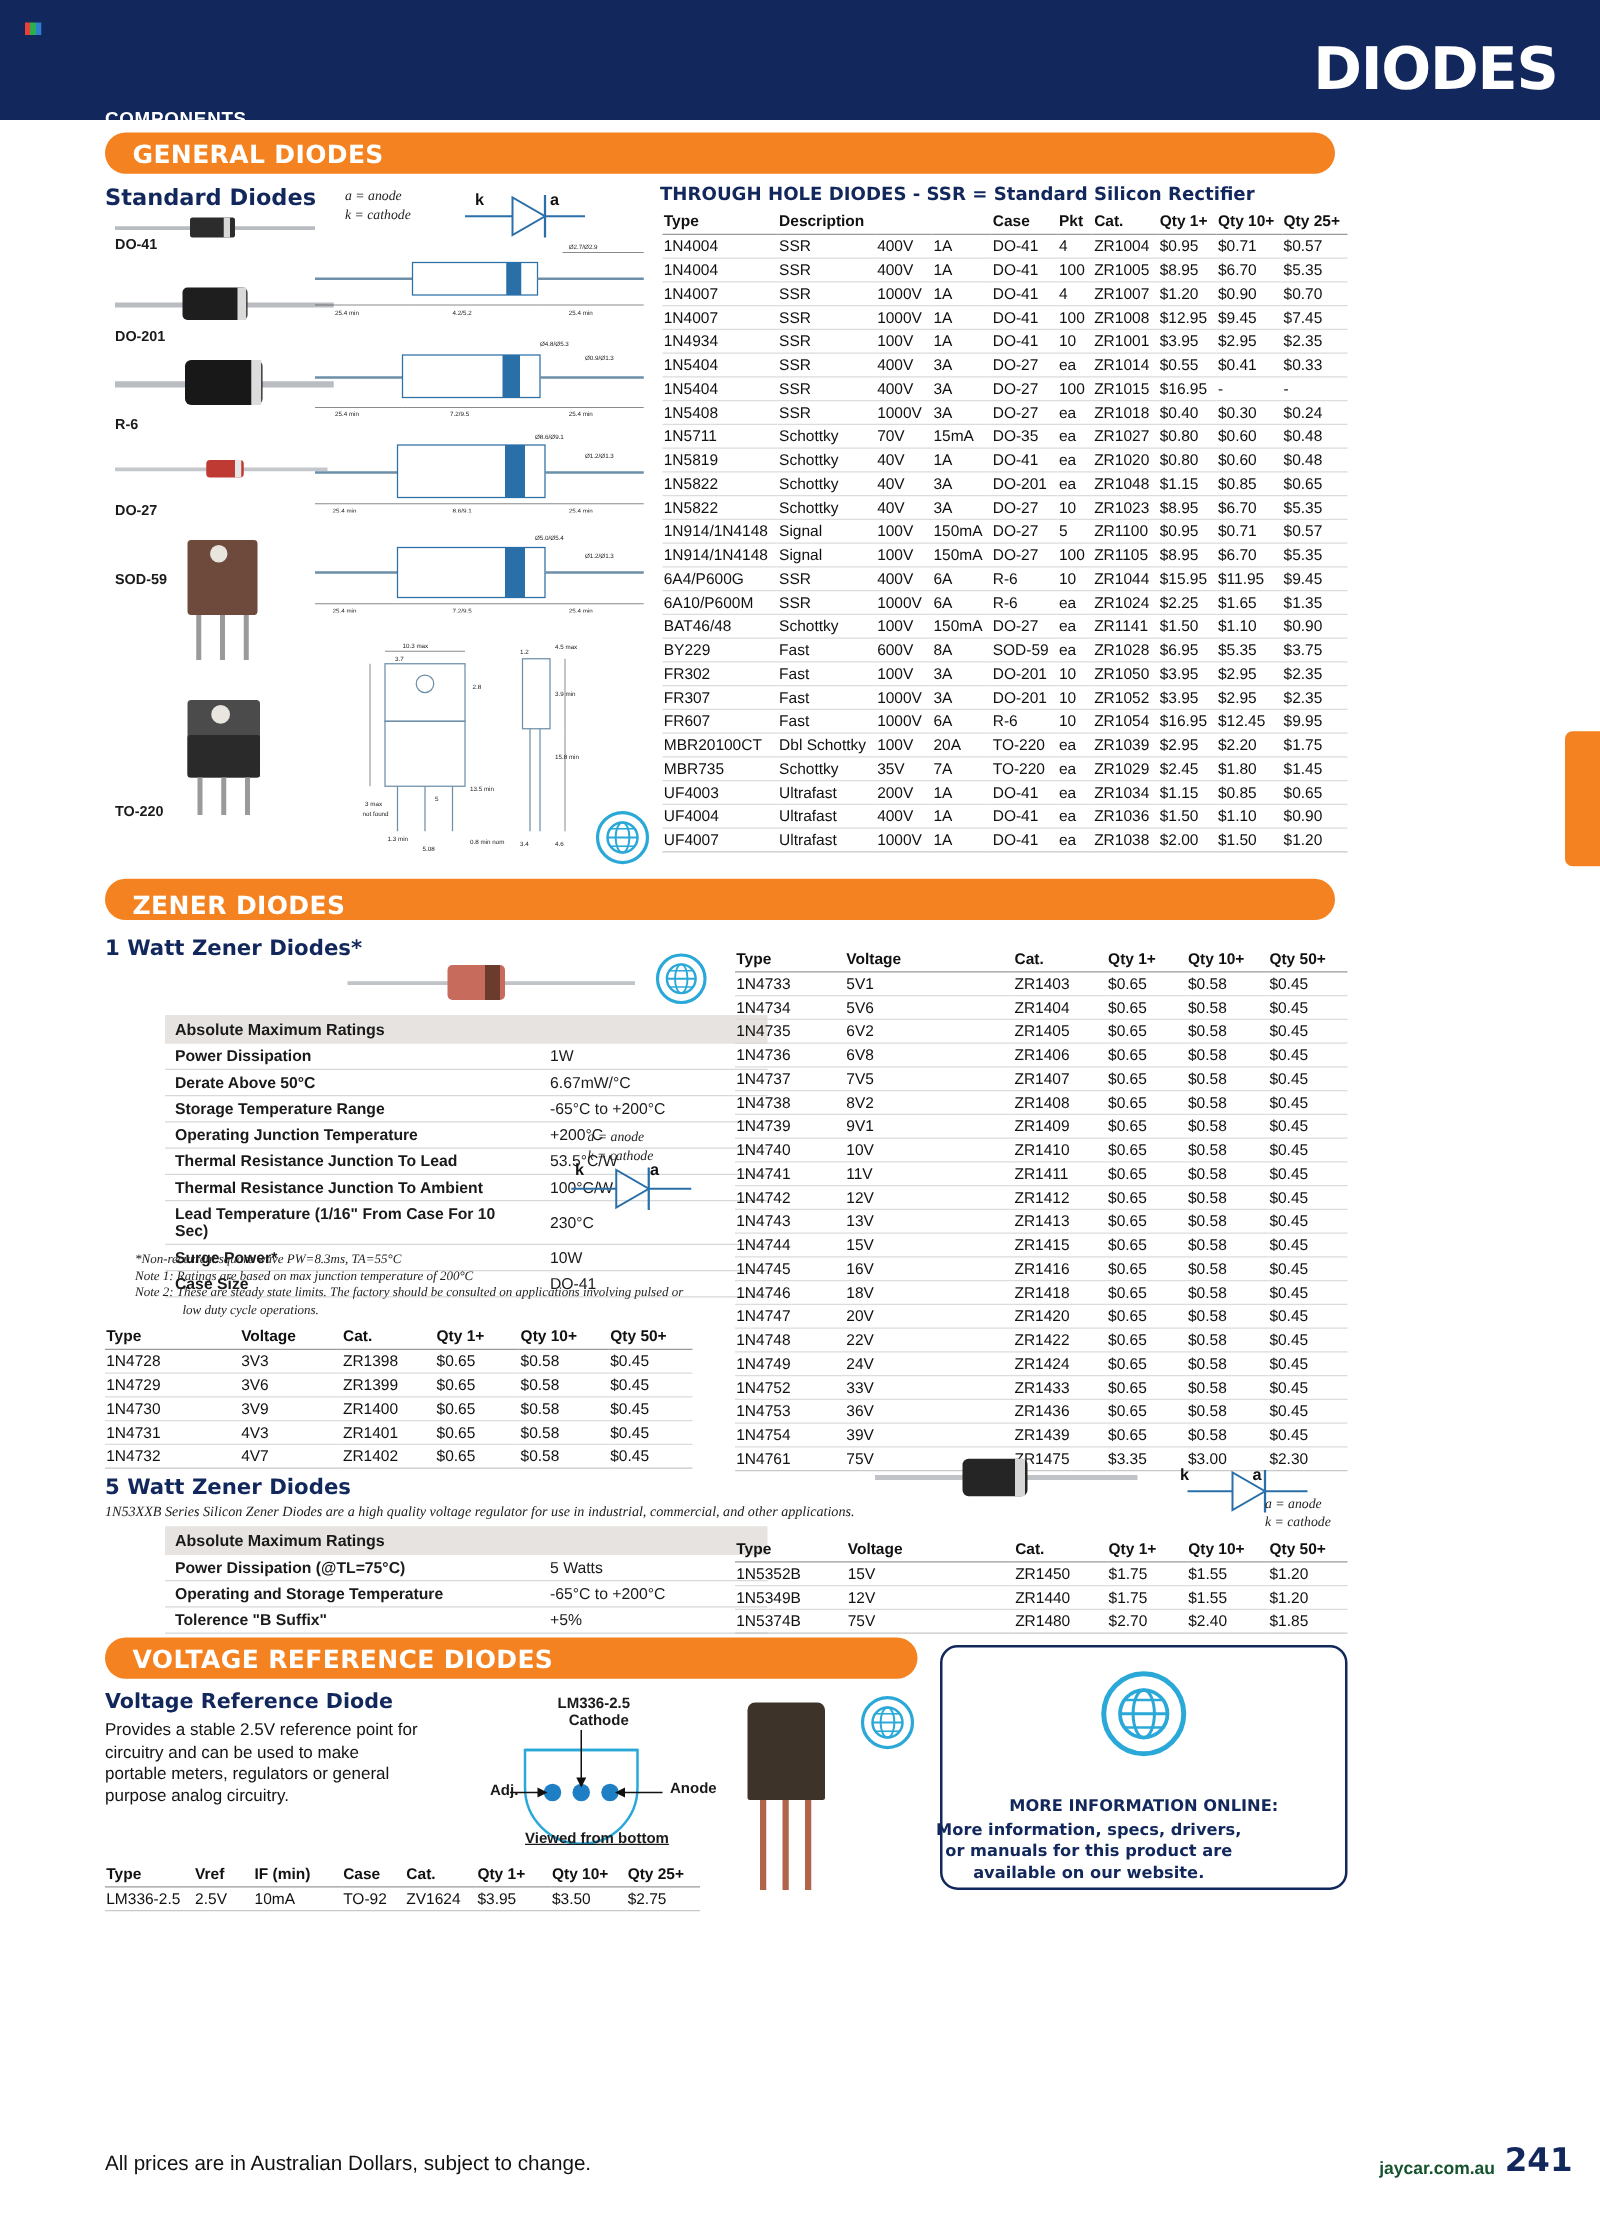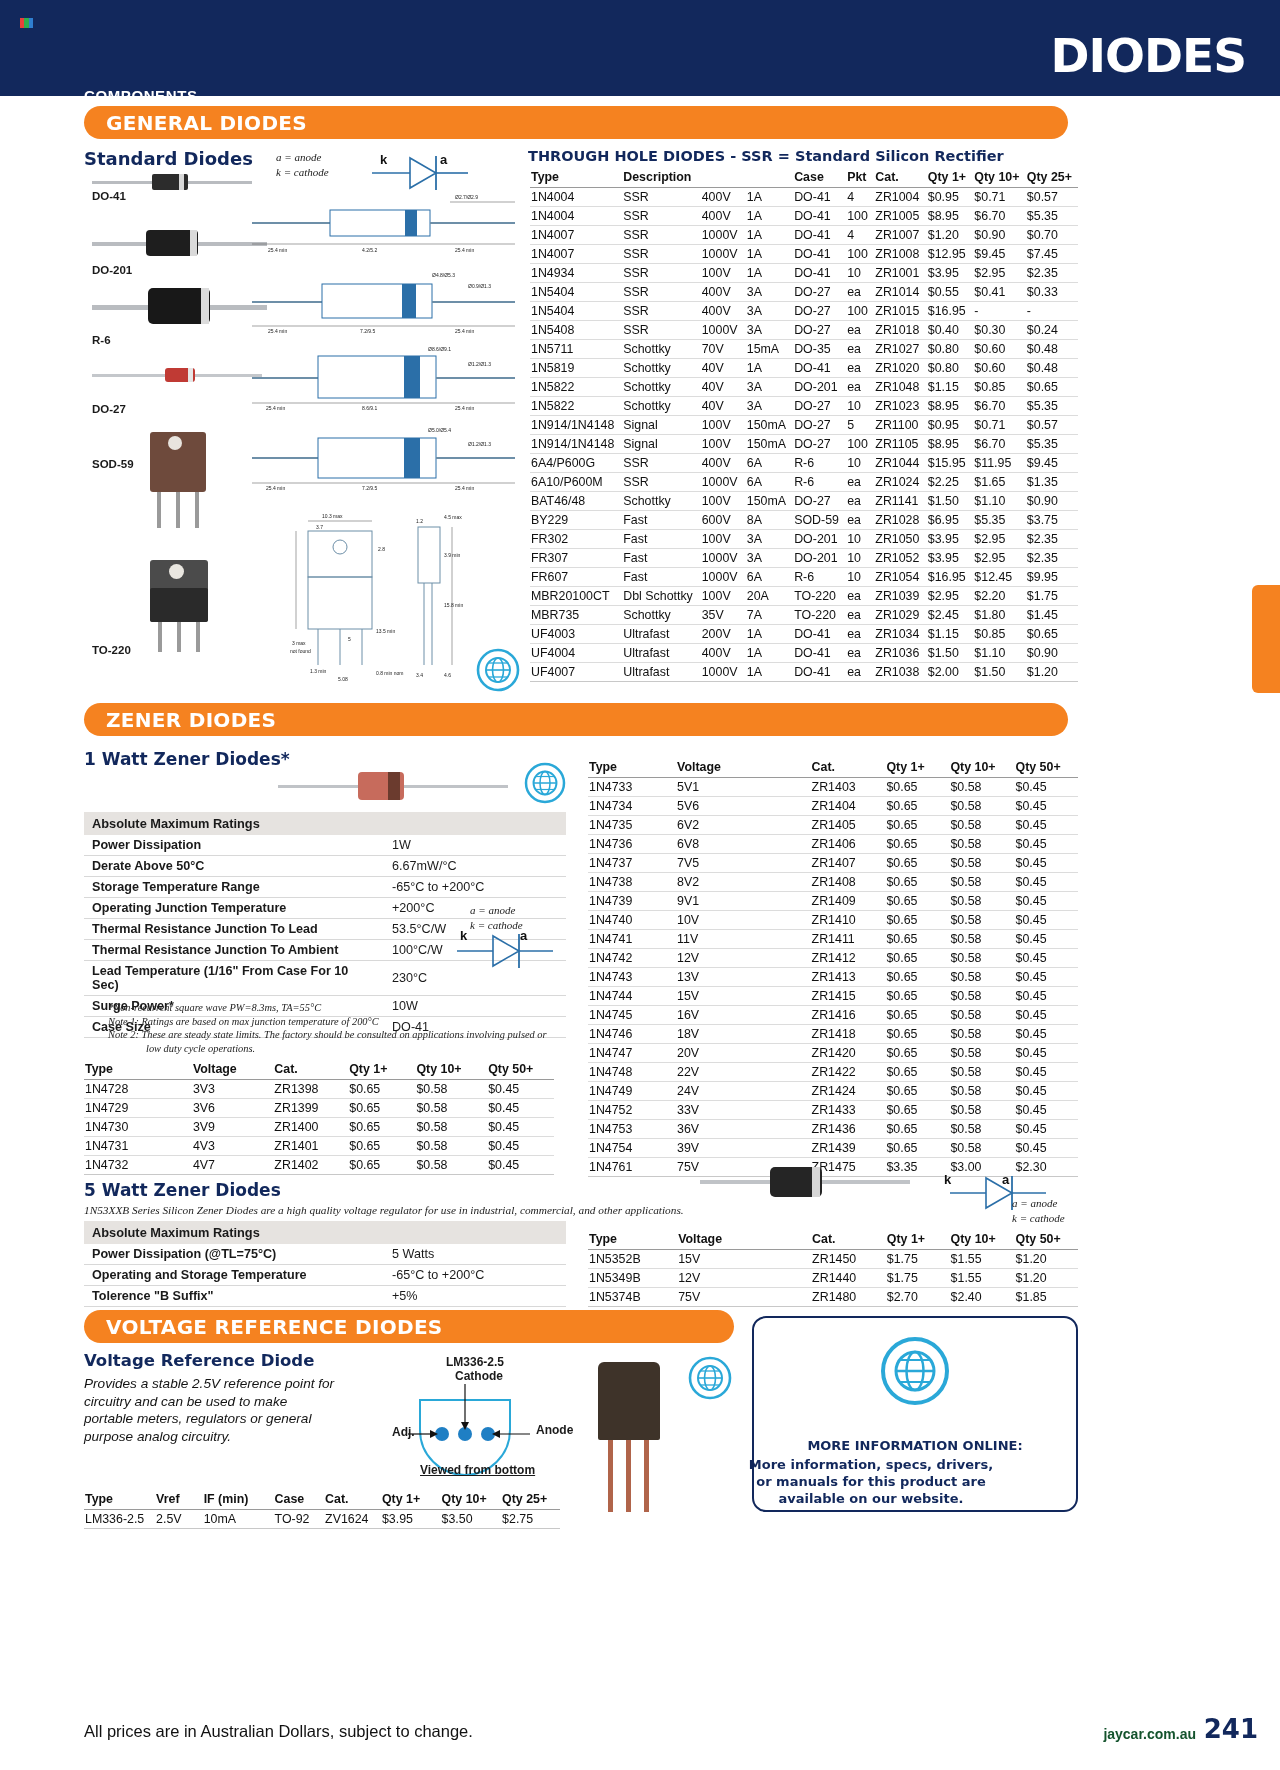--- a/index.html
+++ b/index.html
@@ -57,21 +57,21 @@
   table.dt th {
     font-weight:bold; text-align:left; padding:2px 5px 3px 1px;
     border-bottom:1.2px solid #9a9a9a; color:#111; white-space:nowrap;
   }
   table.dt td {
     padding:2px 5px 2px 1px; border-bottom:0.8px solid #dcdcdc;
     white-space:nowrap; color:#111;
   }
   table.dt tr:last-child td { border-bottom:1px solid #c8c8c8; }
   
-  table.rt { position:absolute; border-collapse:collapse; font-size:12.6px; }
+  table.rt { position:absolute; border-collapse:collapse; font-size:12.6px;margin-left:48px; }
   table.rt th {
     background:#e6e3e0; text-align:left; font-weight:bold; padding:4px 8px;
     font-size:12.8px;
   }
   table.rt td { padding:3px 8px; border-bottom:0.8px solid #d8d8d8; }
   table.rt td.lbl { font-weight:bold; width:300px; }
   
   .notes {
     position:absolute; font-size:10.4px; font-style:italic; color:#222;
     line-height:1.32; font-family:"Liberation Serif", serif;
@@ -608,21 +608,21 @@
         <td>DO-41</td>
         <td>ea</td>
         <td>ZR1038</td>
         <td>$2.00</td>
         <td>$1.50</td>
         <td>$1.20</td>
       </tr>
     </tbody>
 </table>
 
-<div class="secbar" style="left:84px; top:703px; width:984px;">
+<div class="secbar" style="left:84px; top:703px; width:984px;align-items:flex-end;">
   <span>ZENER DIODES</span>
 </div>
 
 <div class="h-sub" style="left:84px; top:749px; font-size:17px;">1 Watt Zener Diodes*</div>
 
 <div class="lead" style="left:278px; top:785px; width:230px; background:#c0c3c7;"></div>
 <div class="hd" style="left:358px; top:772px; width:46px; height:28px; background:#c76b5c; border-radius:4px;"></div>
 <div class="hd" style="left:388px; top:772px; width:12px; height:28px; background:#6b3b2e;"></div>
 
 <svg class="globe" style="left:524px; top:762px;" width="42" height="42">
@@ -1017,21 +1017,21 @@
         <td>$1.85</td>
       </tr>
     </tbody>
 </table>
 
 <div class="secbar" style="left:84px; top:1310px; width:650px;">
   <span>VOLTAGE REFERENCE DIODES</span>
 </div>
 
 <div class="h-sub" style="left:84px; top:1351px; font-size:16.5px;">Voltage Reference Diode</div>
-<div class="body-txt" style="left:84px; top:1375px; width:252px;font-style:italic;">Provides a stable 2.5V reference point for circuitry and can be used to make portable meters, regulators or general purpose analog circuitry.</div>
+<div class="body-txt" style="left:84px; top:1375px; width:252px;">Provides a stable 2.5V reference point for circuitry and can be used to make portable meters, regulators or general purpose analog circuitry.</div>
 
 <div class="pkg-lbl" style="left:446px; top:1355px; font-size:12px;">LM336-2.5</div>
 <div class="pkg-lbl" style="left:455px; top:1369px; font-size:12px;">Cathode</div>
 <svg class="dim-svg" style="left:390px; top:1382px;" width="200" height="105">
   <path d="M30,18 L120,18 L120,48 A45,45 0 0 1 30,48 Z" fill="none" stroke="#2aa8d8" stroke-width="2"></path>
   <line x1="30" y1="18" x2="120" y2="18" stroke="#2aa8d8" stroke-width="2"></line>
   <circle cx="52" cy="52" r="7" fill="#1f7fc4"></circle>
   <circle cx="75" cy="52" r="7" fill="#1f7fc4"></circle>
   <circle cx="98" cy="52" r="7" fill="#1f7fc4"></circle>
   <line x1="75" y1="2" x2="75" y2="44" stroke="#111" stroke-width="1.2"></line>

